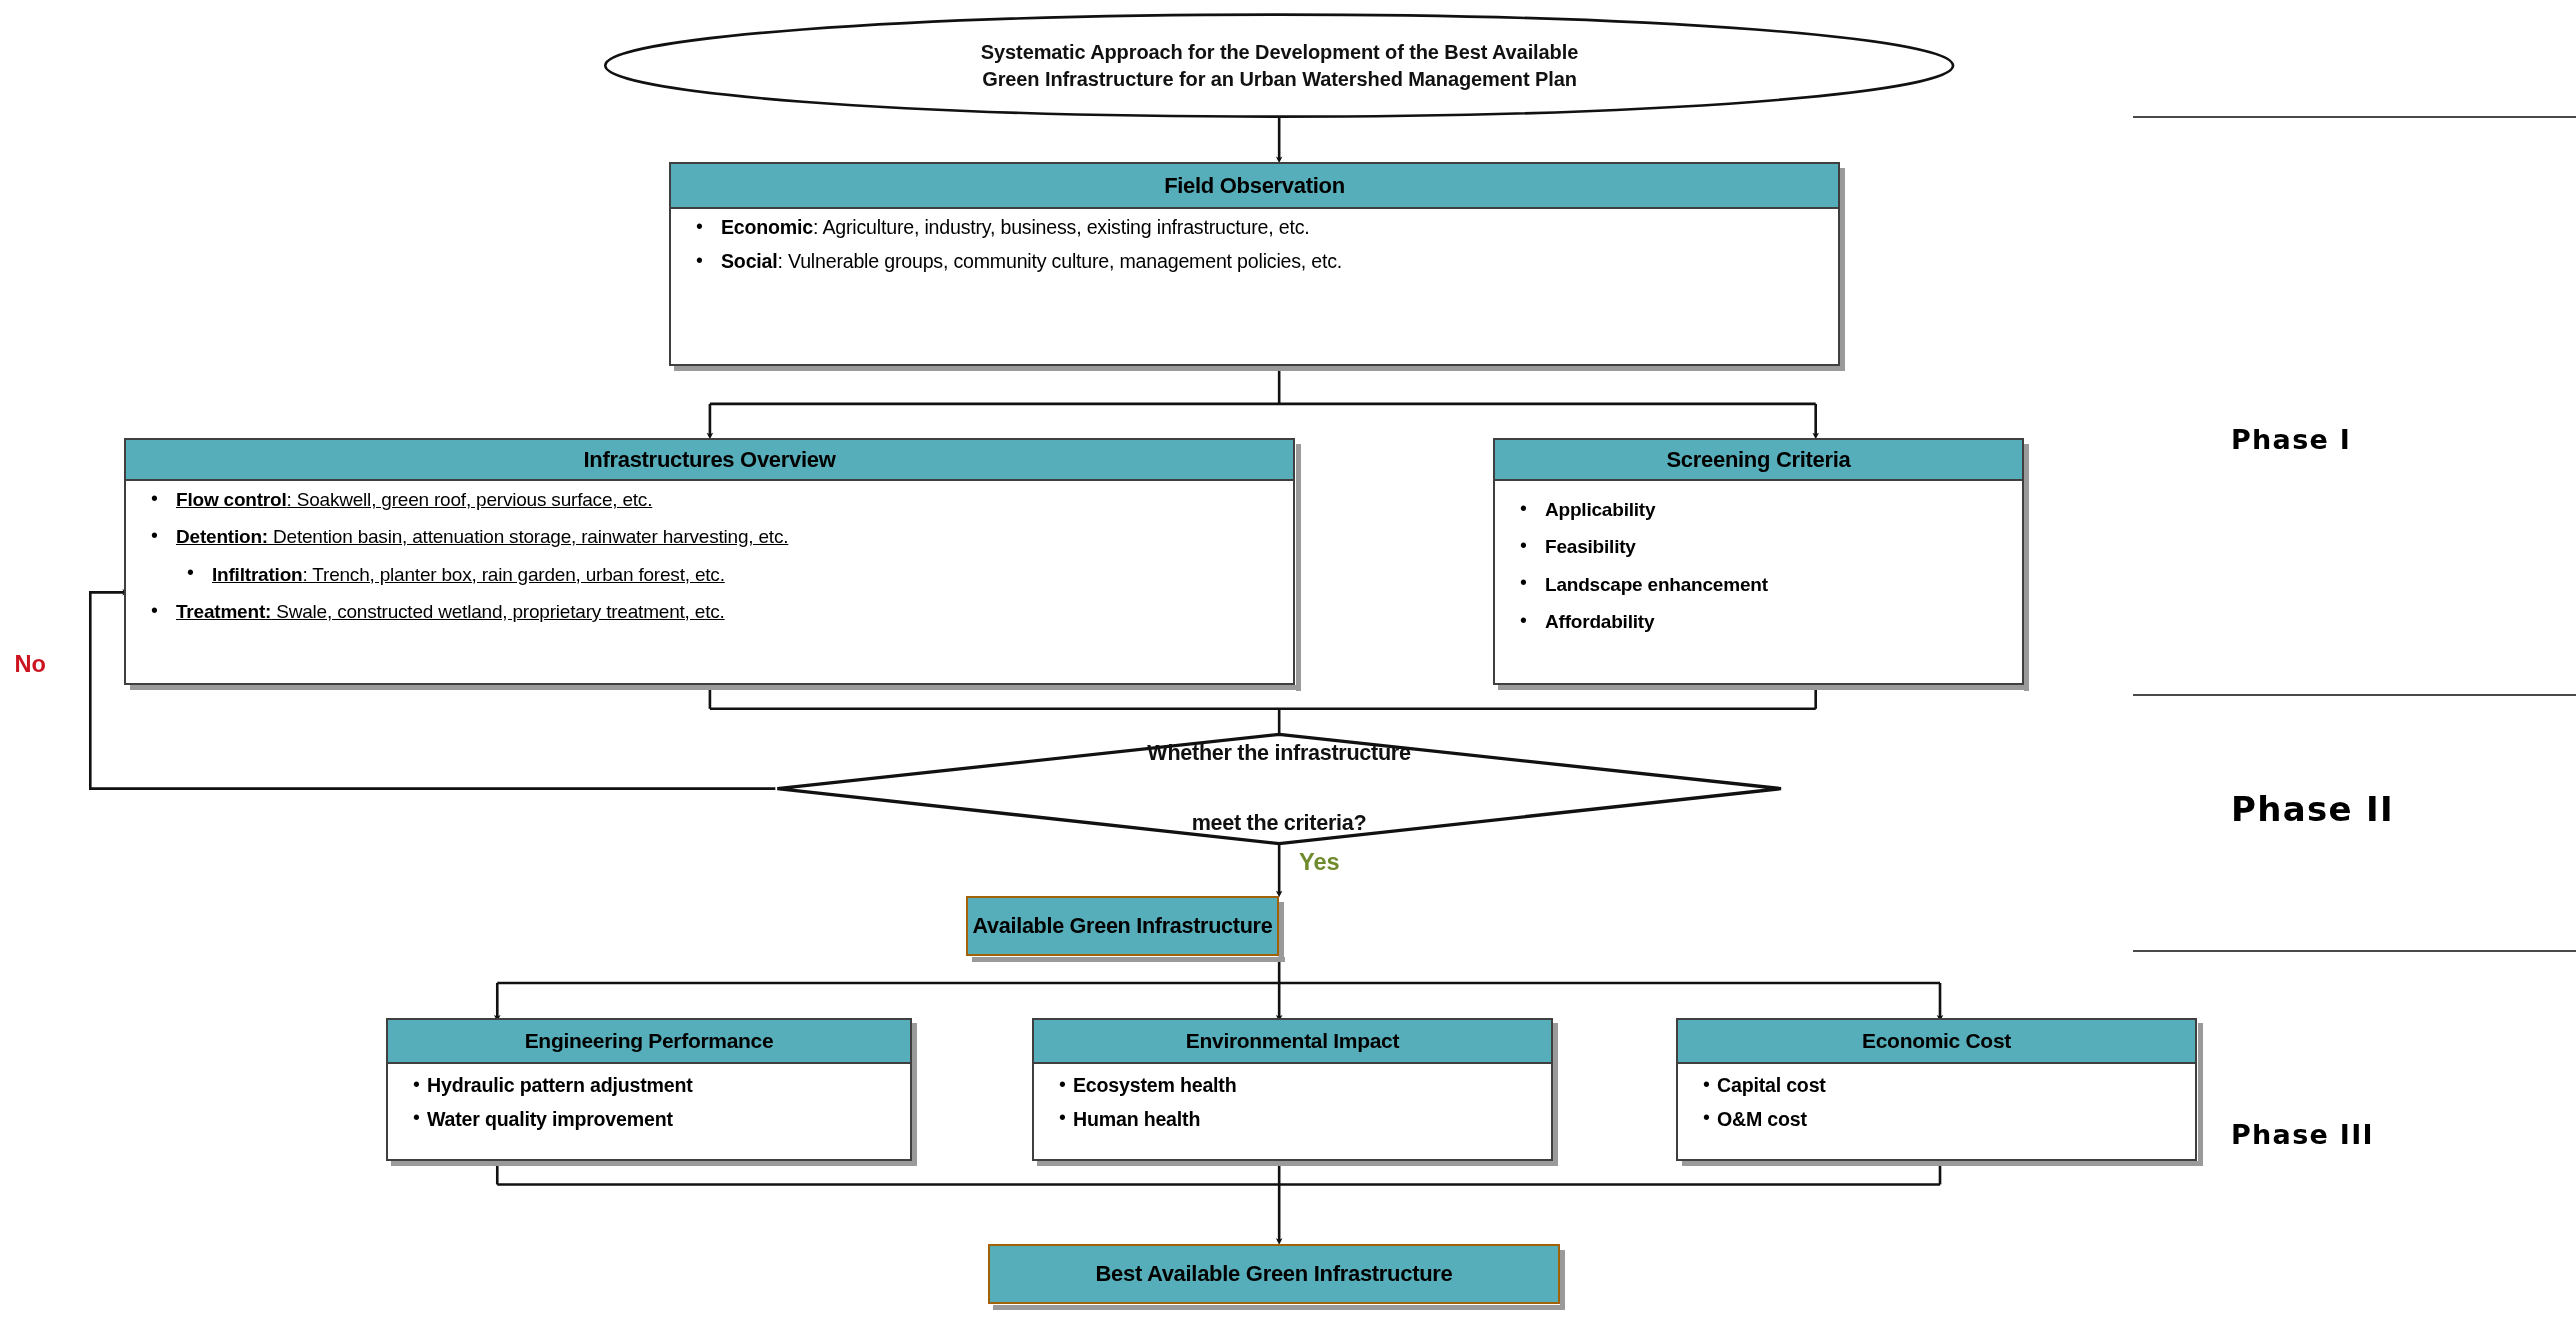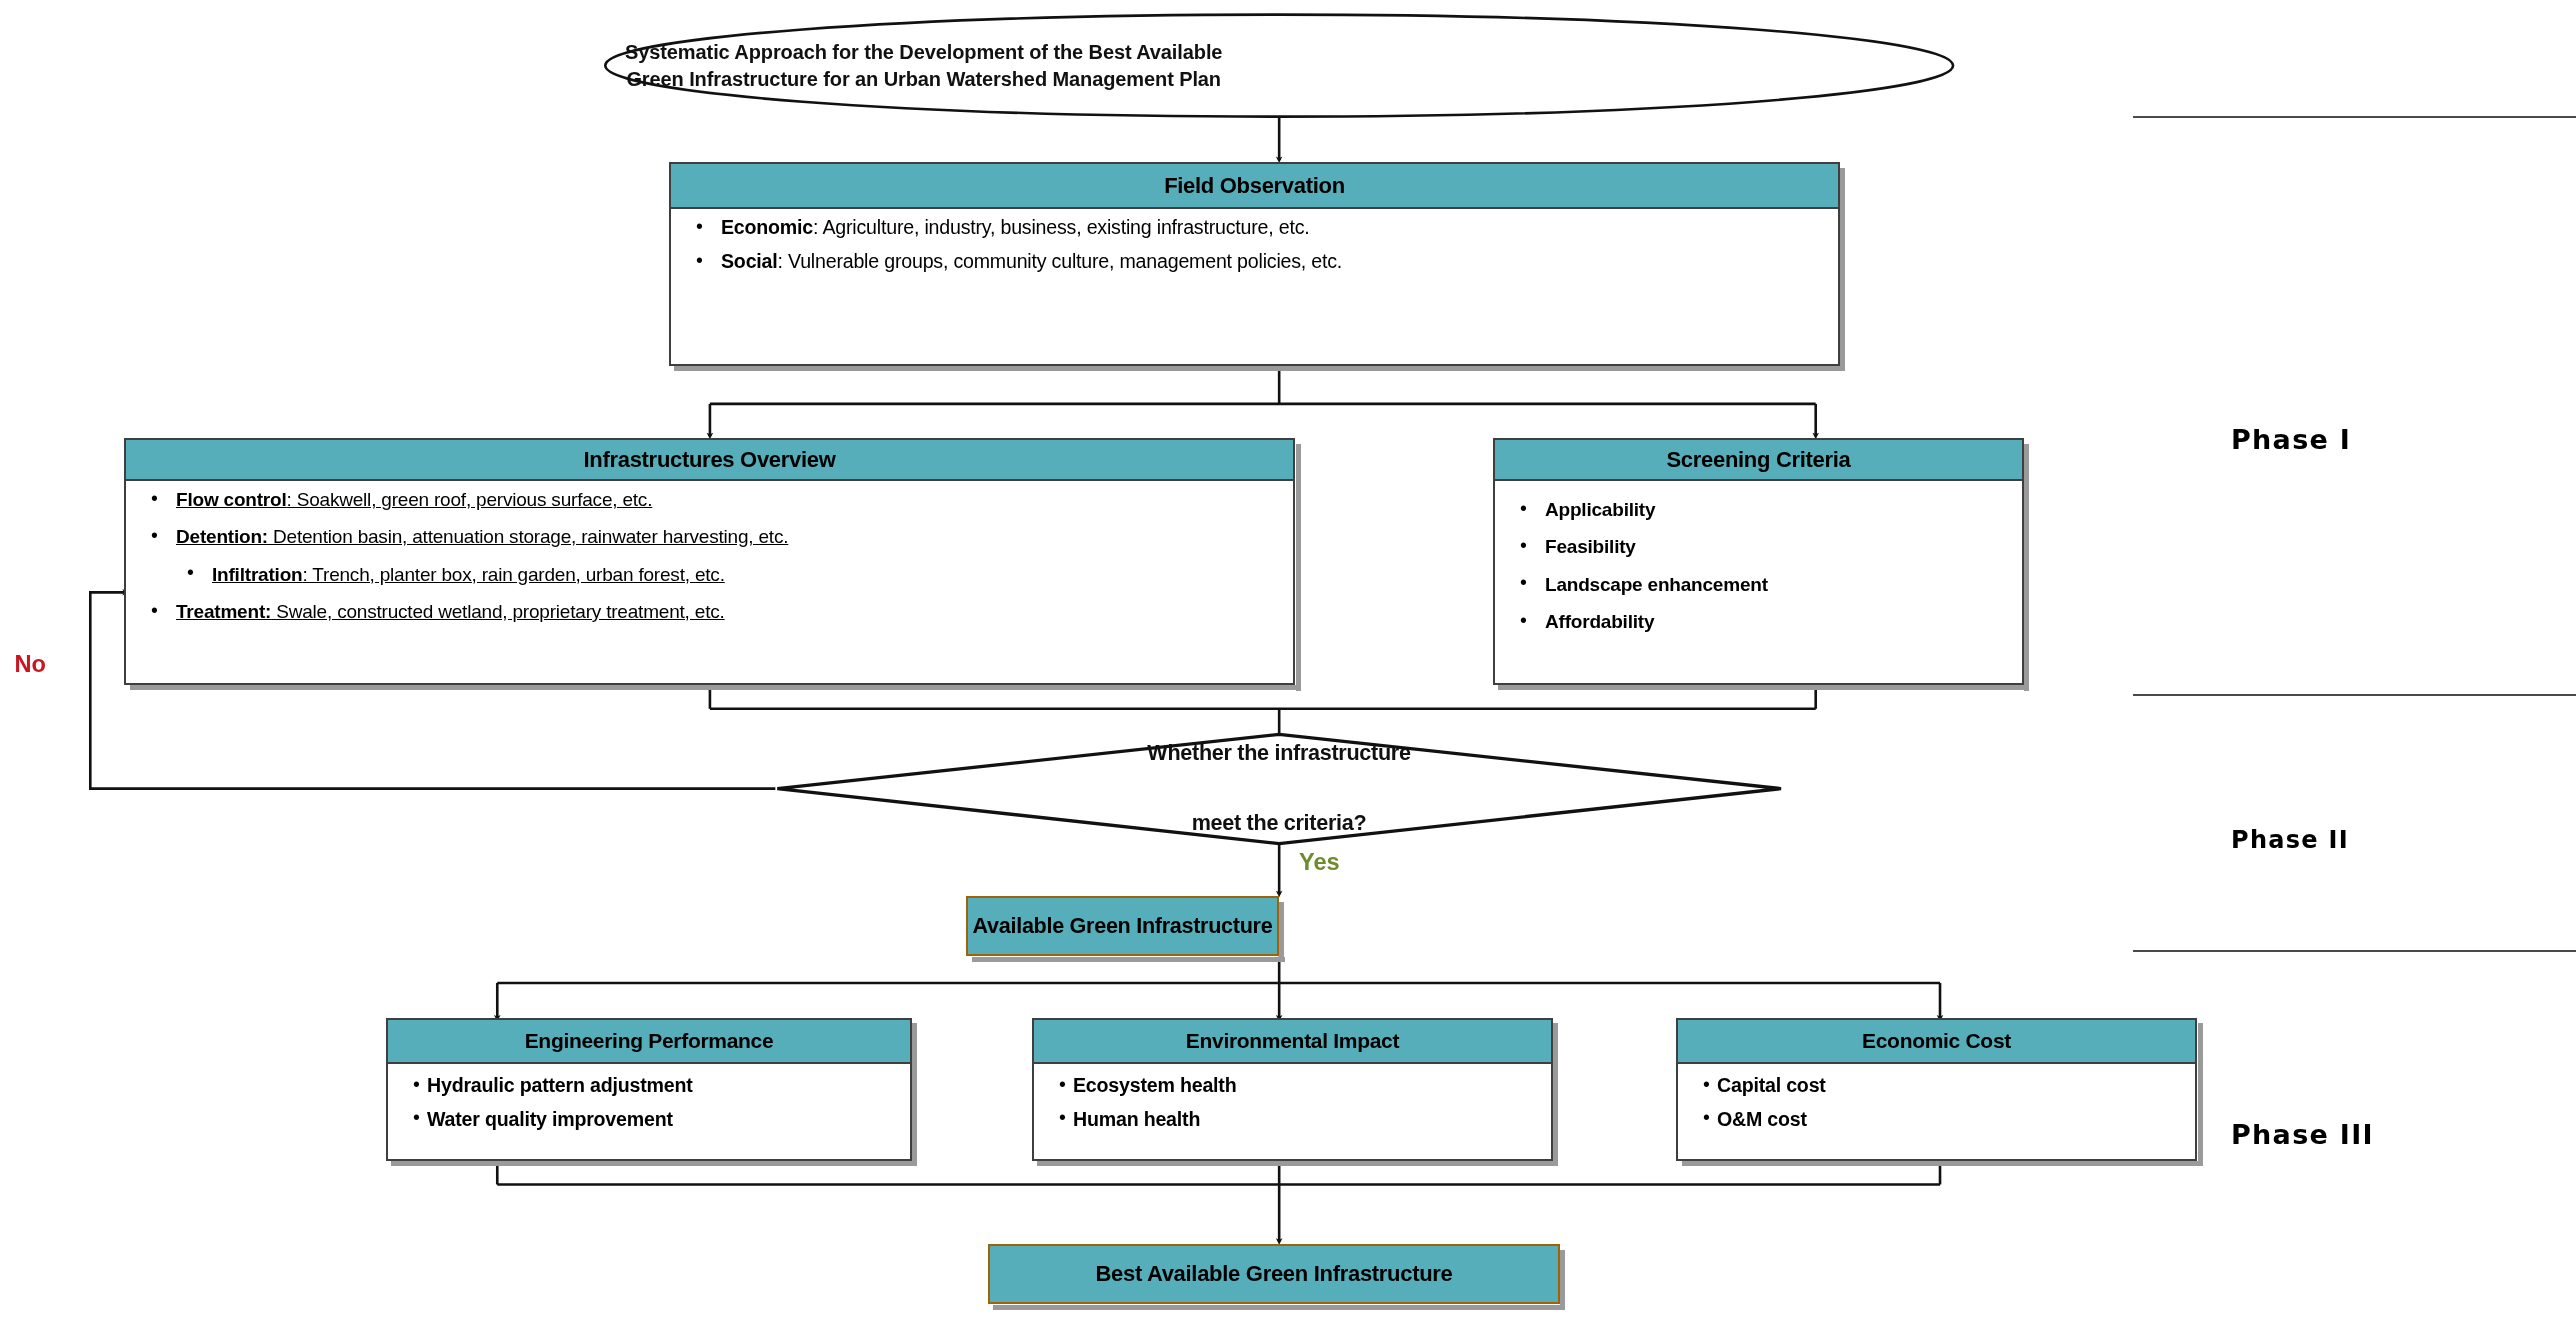--- a/index.html
+++ b/index.html
@@ -26,21 +26,21 @@
   
   .shadow{position:absolute;background:#9a9a9a;z-index:0;}
 
   .phase-label{position:absolute;font-family:"DejaVu Sans", sans-serif;font-weight:bold;
                color:#000;letter-spacing:1.3px;white-space:nowrap;}
   .sep{position:absolute;background:#4a4a4a;height:2px;}
 
   .edgelabel{position:absolute;font-weight:bold;white-space:nowrap;}
 
   svg.wires{position:absolute;left:0;top:0;width:2576px;height:1343px;pointer-events:none;}
-  .title-ell{position:absolute;display:flex;align-items:center;justify-content:flex-start;
+  .title-ell{position:absolute;display:flex;align-items:center;justify-content:center;
              text-align:center;font-weight:bold;color:#111;line-height:1.35;letter-spacing:-0.1px;}
 </style>
 </head>
 <body>
 
 <div id="page">
 
   <svg class="wires" viewBox="0 0 3937 2052" xmlns="http://www.w3.org/2000/svg">
     <defs>
       <marker id="ah" markerWidth="12" markerHeight="12" refX="6" refY="6" orient="auto" markerUnits="userSpaceOnUse">
@@ -215,17 +215,17 @@
 
   <div class="shadow" style="left:993px;top:1305px;width:572px;height:5.2px;"></div>
   <div class="shadow" style="left:1560px;top:1250px;width:5.2px;height:59px;"></div>
   <div class="solid" style="position:absolute;left:988px;top:1244px;width:572px;height:60px;font-size:22px;z-index:2;">Best Available Green Infrastructure</div>
 
   <div class="sep" style="left:2133px;top:116px;width:443px;"></div>
   <div class="sep" style="left:2133px;top:694px;width:443px;"></div>
   <div class="sep" style="left:2133px;top:950px;width:443px;"></div>
 
   <div class="phase-label" style="left:2231px;top:424px;font-size:27px;">Phase  I</div>
-  <div class="phase-label" style="left:2231px;top:826px;font-size:24px;">Phase  II</div>
+  <div class="phase-label" style="left:2231px;top:789px;font-size:34px;">Phase  II</div>
   <div class="phase-label" style="left:2231px;top:1119px;font-size:27px;">Phase  III</div>
 
 </div>
 
 
 </body></html>

